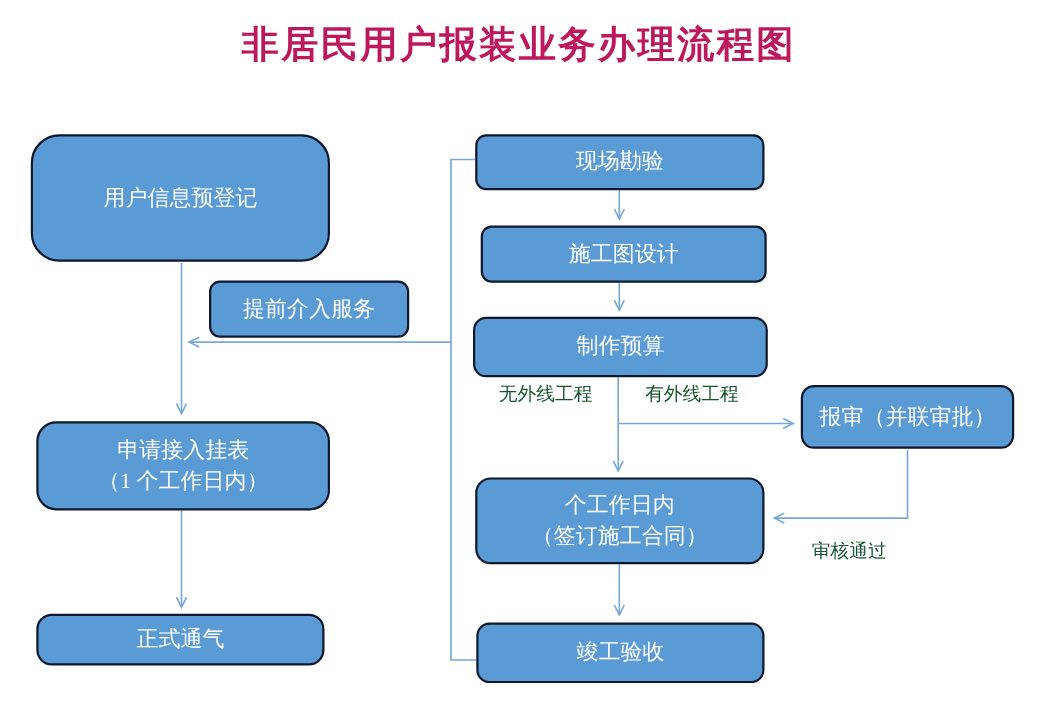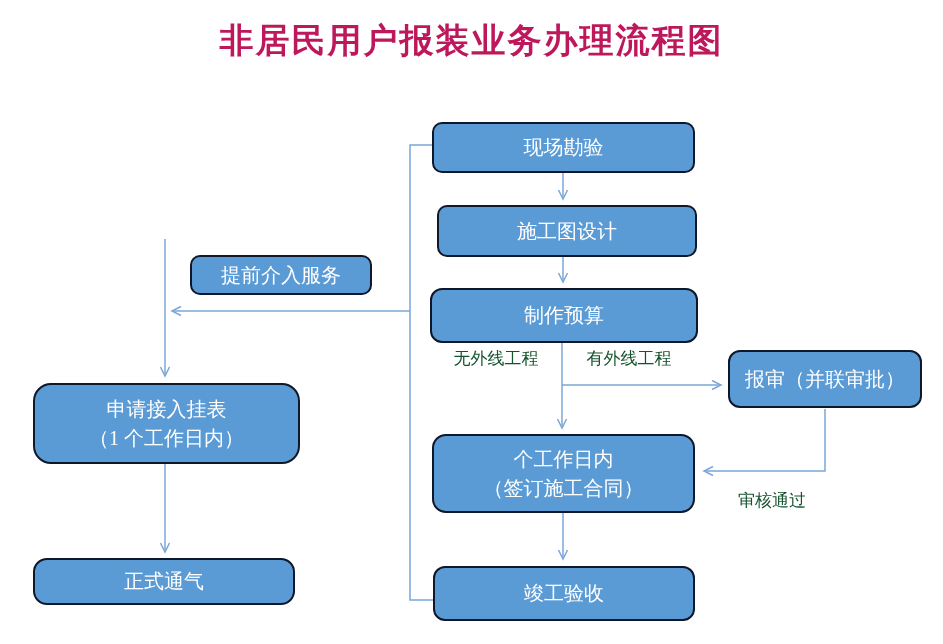--- a/index.html
+++ b/index.html
@@ -37,21 +37,21 @@
     color: #ffffff;
     display: flex;
     flex-direction: column;
     align-items: center;
     justify-content: center;
     text-align: center;
     font-size: 20px;
     line-height: 1.45;
   }
   .node-pre-register   { left: 28px;  top: 122px; width: 272px; height: 116px; border-radius: 26px; }
-  .node-early-service  { left: 190px; top: 255px; width: 182px; height: 40px;  border-radius: 10px; }
+  .node-early-service  { left: 190px; top: 255px; width: 182px; height: 52px;  border-radius: 10px; }
   .node-apply-meter    { left: 33px;  top: 383px; width: 267px; height: 81px;  border-radius: 18px; }
   .node-official-gas   { left: 33px;  top: 558px; width: 262px; height: 47px;  border-radius: 14px; }
   .node-site-survey    { left: 432px; top: 122px; width: 263px; height: 51px;  border-radius: 10px; }
   .node-design         { left: 437px; top: 205px; width: 260px; height: 52px;  border-radius: 10px; }
   .node-budget         { left: 430px; top: 288px; width: 268px; height: 55px;  border-radius: 12px; }
   .node-approval       { left: 728px; top: 350px; width: 194px; height: 58px;  border-radius: 12px; }
   .node-install        { left: 432px; top: 434px; width: 263px; height: 79px;  border-radius: 14px; }
   .node-completion     { left: 433px; top: 566px; width: 262px; height: 55px;  border-radius: 12px; font-family: Liberation Serif, serif; }
   .edge-label {
     position: absolute;
@@ -85,20 +85,23 @@
       <line x1="563" y1="257" x2="563" y2="282" marker-end="url(#arrow)"></line>
       <line x1="562" y1="343" x2="562" y2="428" marker-end="url(#arrow)"></line>
       <line x1="562" y1="385" x2="721" y2="385" marker-end="url(#arrow)"></line>
       <path d="M825,409 L825,471 L704,471" marker-end="url(#arrow)"></path>
       <line x1="563" y1="513" x2="563" y2="559" marker-end="url(#arrow)"></line>
       <path d="M432,145 L410,145 L410,600 L433,600"></path>
       <line x1="410" y1="311" x2="172" y2="311" marker-end="url(#arrow)"></line>
     </g>
   </svg>
 
+  <div class="node node-pre-register">
+    <div>用户信息预登记</div>
+  </div>
 
   <div class="node node-early-service">
     <div>提前介入服务</div>
   </div>
 
   <div class="node node-apply-meter">
     <div>申请接入挂表</div>
     <div>（1 个工作日内）</div>
   </div>
 

